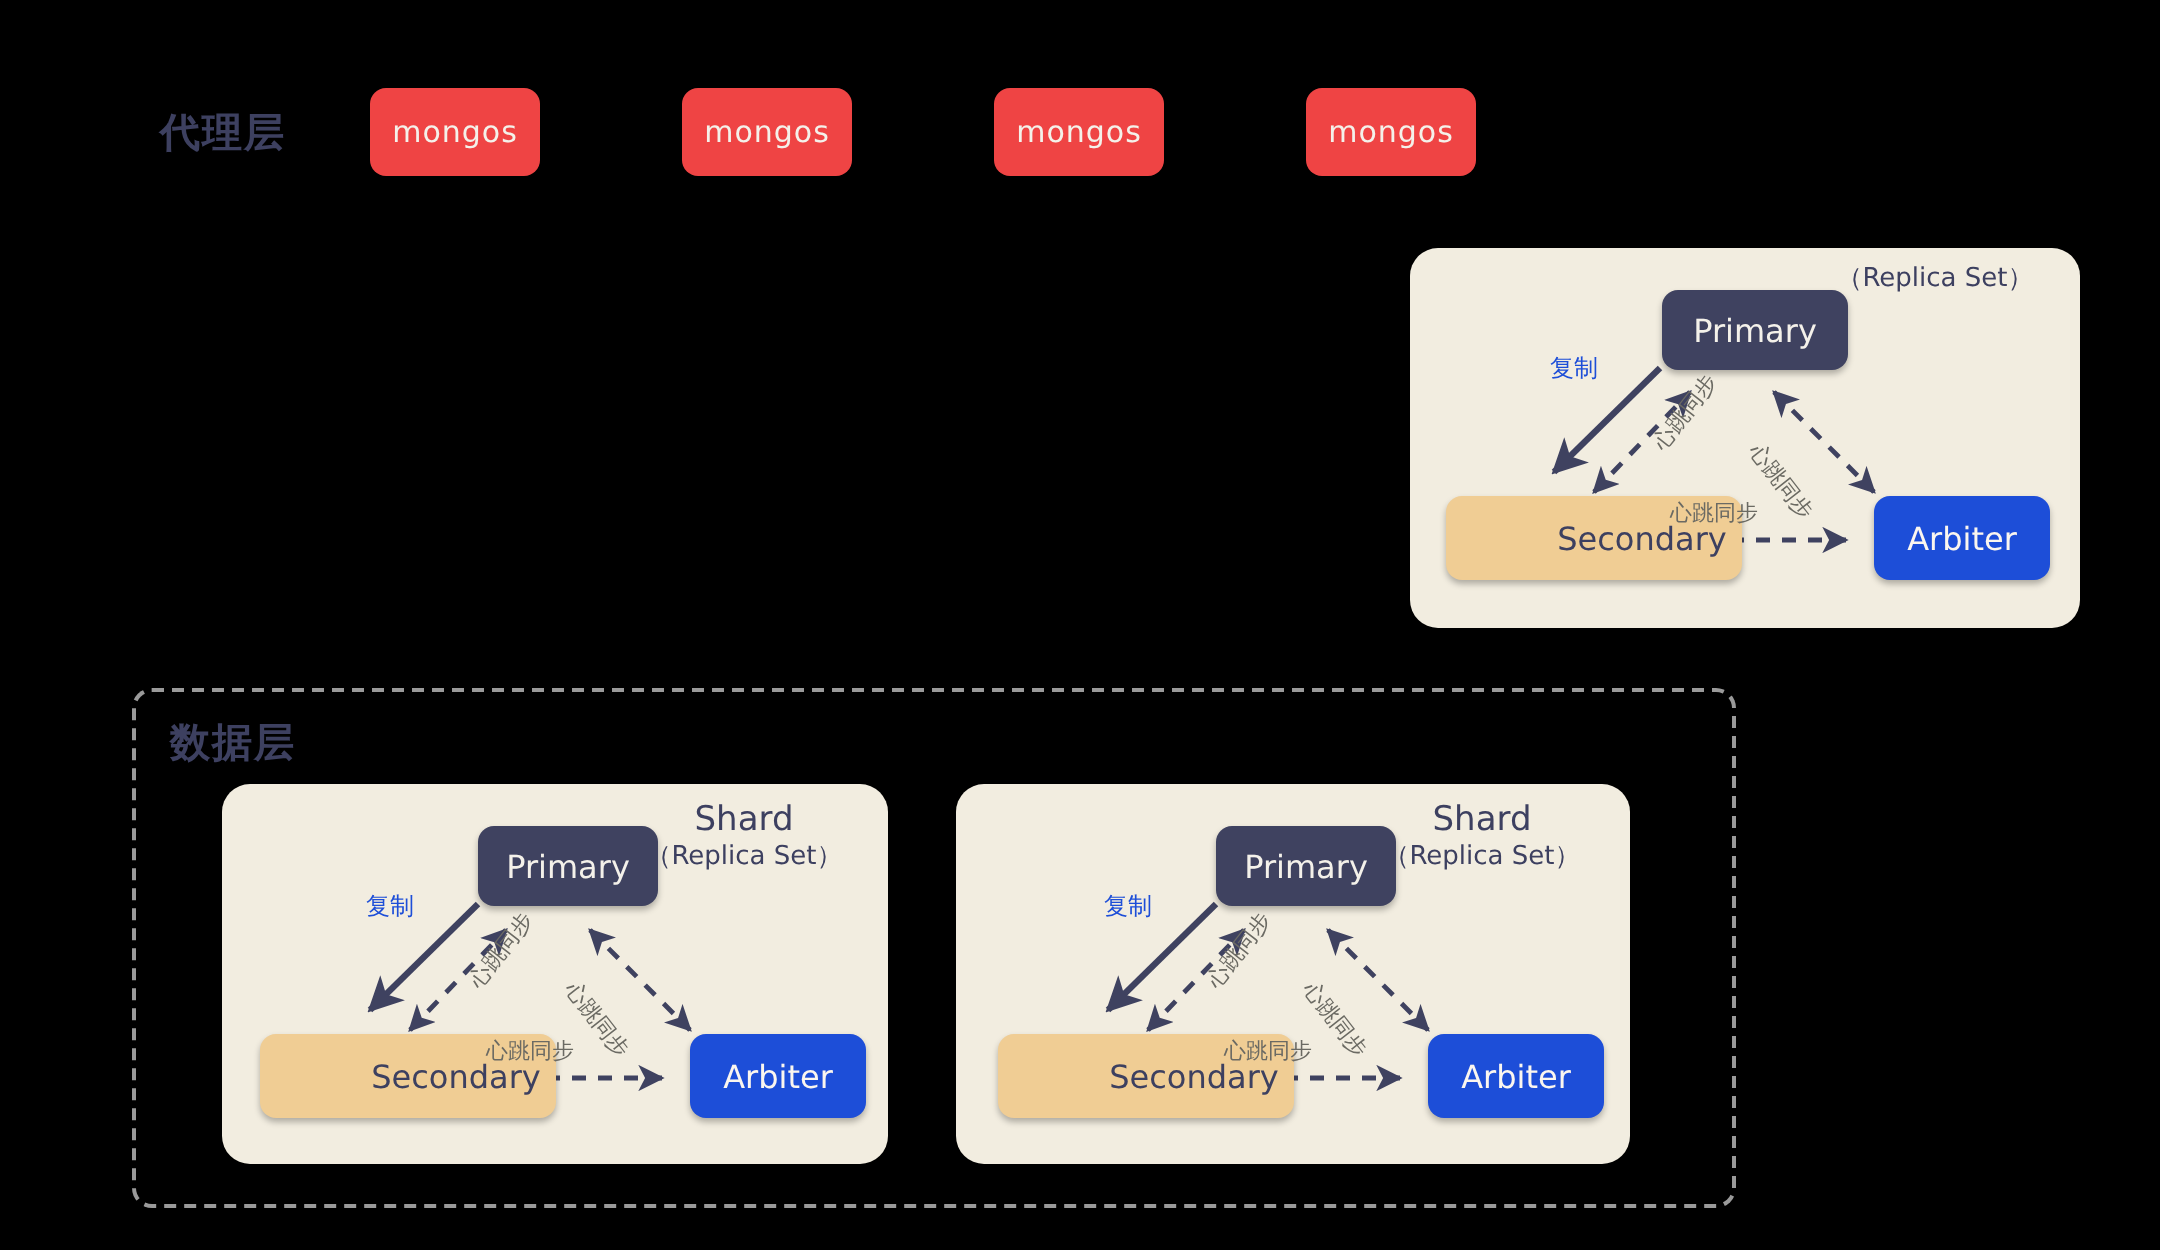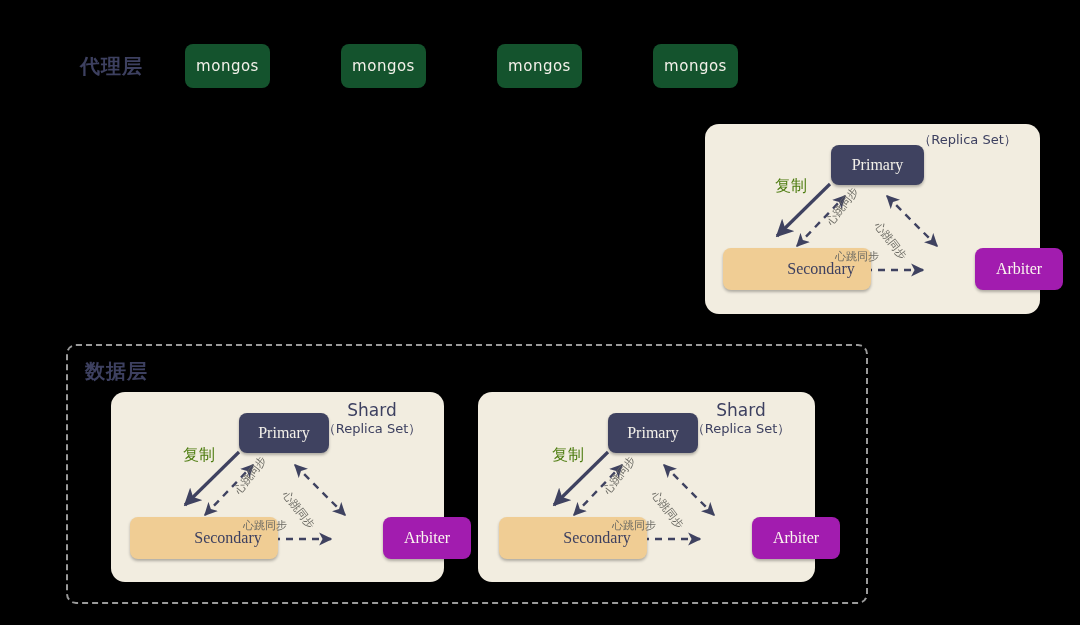--- a/index.html
+++ b/index.html
@@ -33,21 +33,21 @@
     white-space: nowrap;
   }
   #proxy-layer-title { left: 80px; top: 53px; }
   #data-layer-title  { left: 85px; top: 358px; }
 
   
   .mongos {
     position: absolute;
     width: 85px;
     height: 44px;
-    background: #14532d;
+    background: #ef4444;
     border-radius: 8px;
     color: #f4f1ea;
     font-size: 15px;
     display: flex;
     align-items: center;
     justify-content: center;
     letter-spacing: 0.5px;
     box-shadow: 0 2px 3px rgba(0,0,0,0.35);
   }
 
@@ -95,35 +95,34 @@
   
   .node {
     position: absolute;
     border-radius: 8px;
     display: flex;
     align-items: center;
     justify-content: center;
     font-size: 16px;
     white-space: nowrap;
     box-shadow: 0 2px 3px rgba(0,0,0,0.28);
-    font-family: Liberation Serif, serif;
   }
   .node-primary   { background: #3f4260; color: #f4f1ea; }
   .node-secondary { background: #f0cd94; color: #3d4060; padding-left: 48px; }
-  .node-arbiter   { background: #a21caf; color: #fbf6ef; margin-left: 38px; }
+  .node-arbiter   { background: #1d4ed8; color: #fbf6ef; }
 
   
   .edge-label {
     position: absolute;
     color: #6b6a63;
     font-size: 11px;
     white-space: nowrap;
     pointer-events: none;
   }
-  .edge-label.dark { color: #4d7c0f; font-size: 16px; }
+  .edge-label.dark { color: #1d4ed8; font-size: 12px; }
 
   svg.wires {
     position: absolute;
     left: 0; top: 0;
     overflow: visible;
     pointer-events: none;
   }
 </style>
 </head>
 <body>

